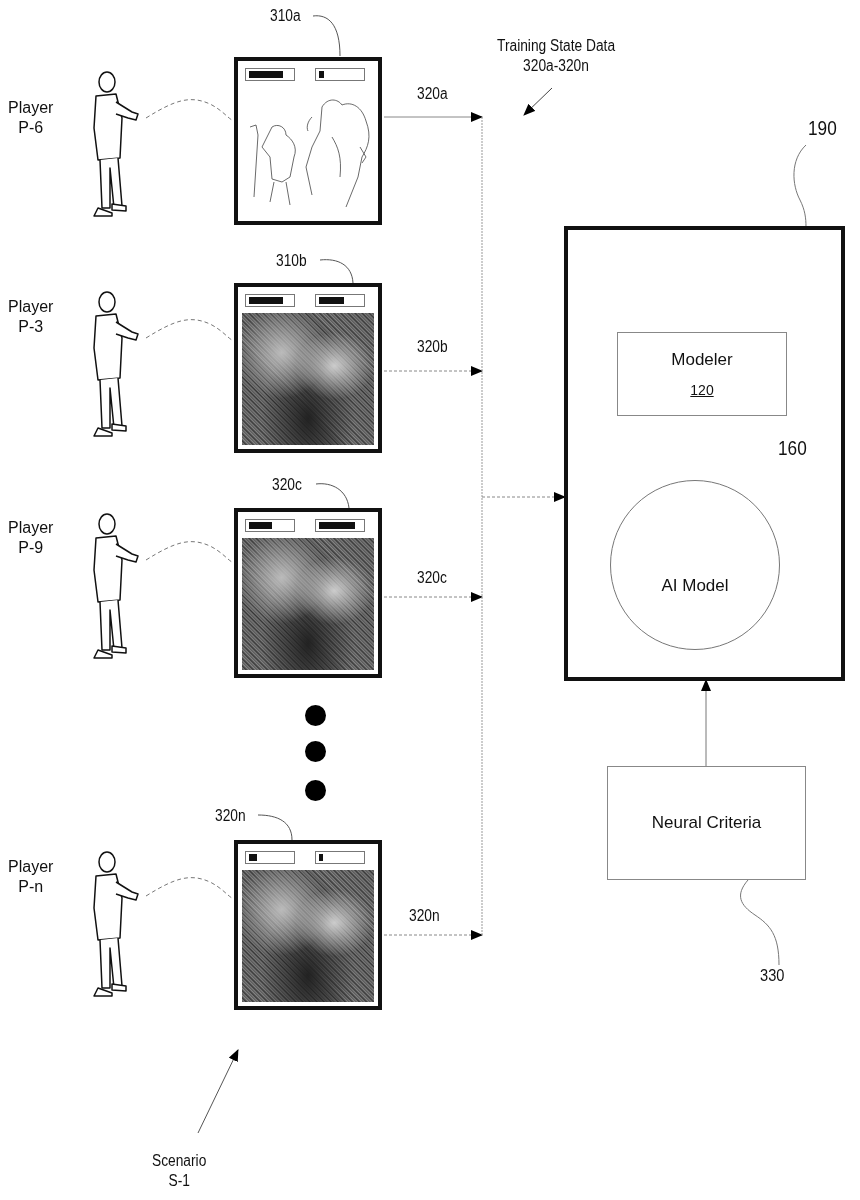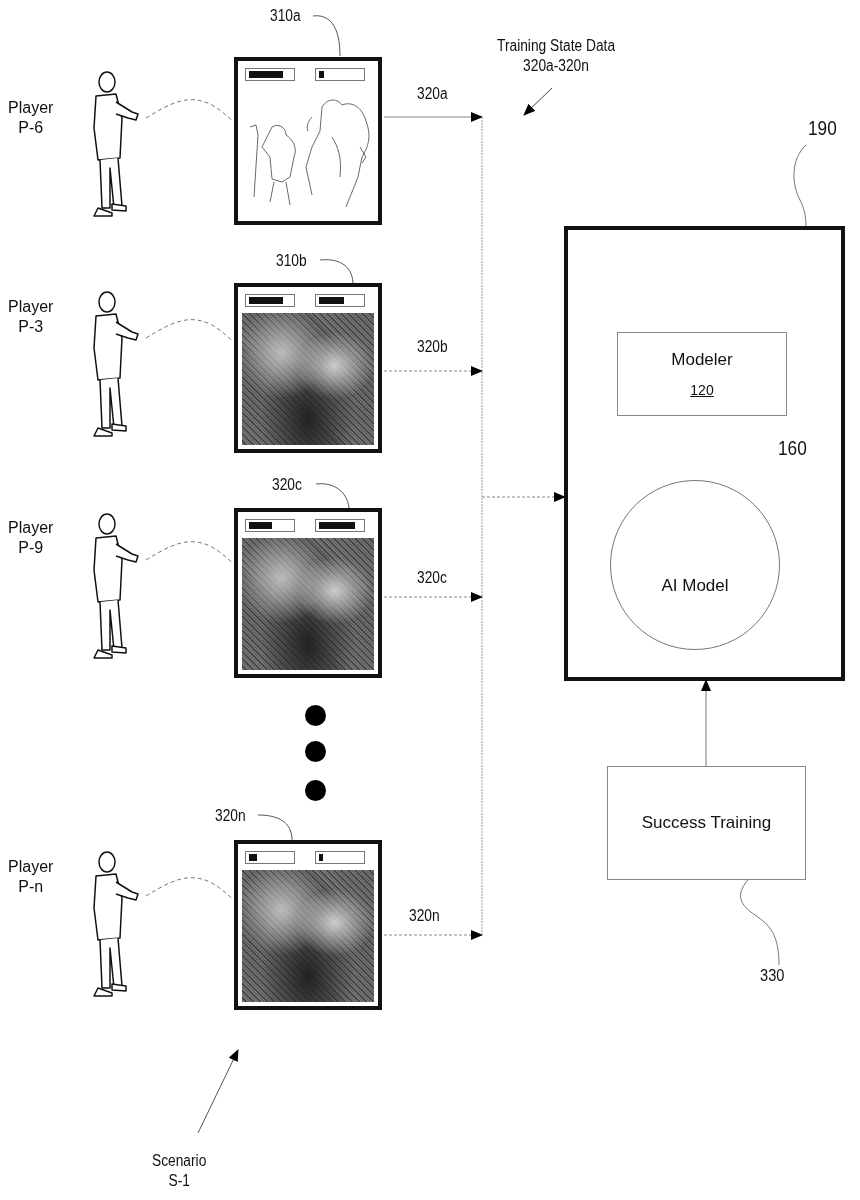--- a/index.html
+++ b/index.html
@@ -204,20 +204,20 @@
     <div class="lbl" style="left:0; right:0; top:17px; font-size:17px;">Modeler</div>
     <div class="lbl" style="left:0; right:0; top:47px; font-size:14px; text-decoration:underline;">120</div>
   </div>
   <div class="box" style="left:42px; top:250px; width:170px; height:170px; border:1px solid #777; border-radius:50%;">
     <div class="lbl" style="left:0; right:0; top:74px; font-size:17px;margin-top:21px;">AI Model</div>
   </div>
 </div>
 <div class="lbl lbl-narrow" style="left:778px; top:438px; font-size:20px;">160</div>
 
 <div class="box" style="left:607px; top:766px; width:199px; height:114px; border:1px solid #888;">
-  <div class="lbl" style="left:0; right:0; top:46px; font-size:17px;">Success Training</div>
+  <div class="lbl" style="left:0; right:0; top:46px; font-size:17px;">Neural Criteria</div>
 </div>
 <div class="lbl lbl-narrow" style="left:760px; top:966px; font-size:17px;">330</div>
 
 <div class="lbl lbl-narrow" style="left:152px; top:1151px;">
   <div>Scenario</div>
   <div>S-1</div>
 </div>
 
 </body></html>

